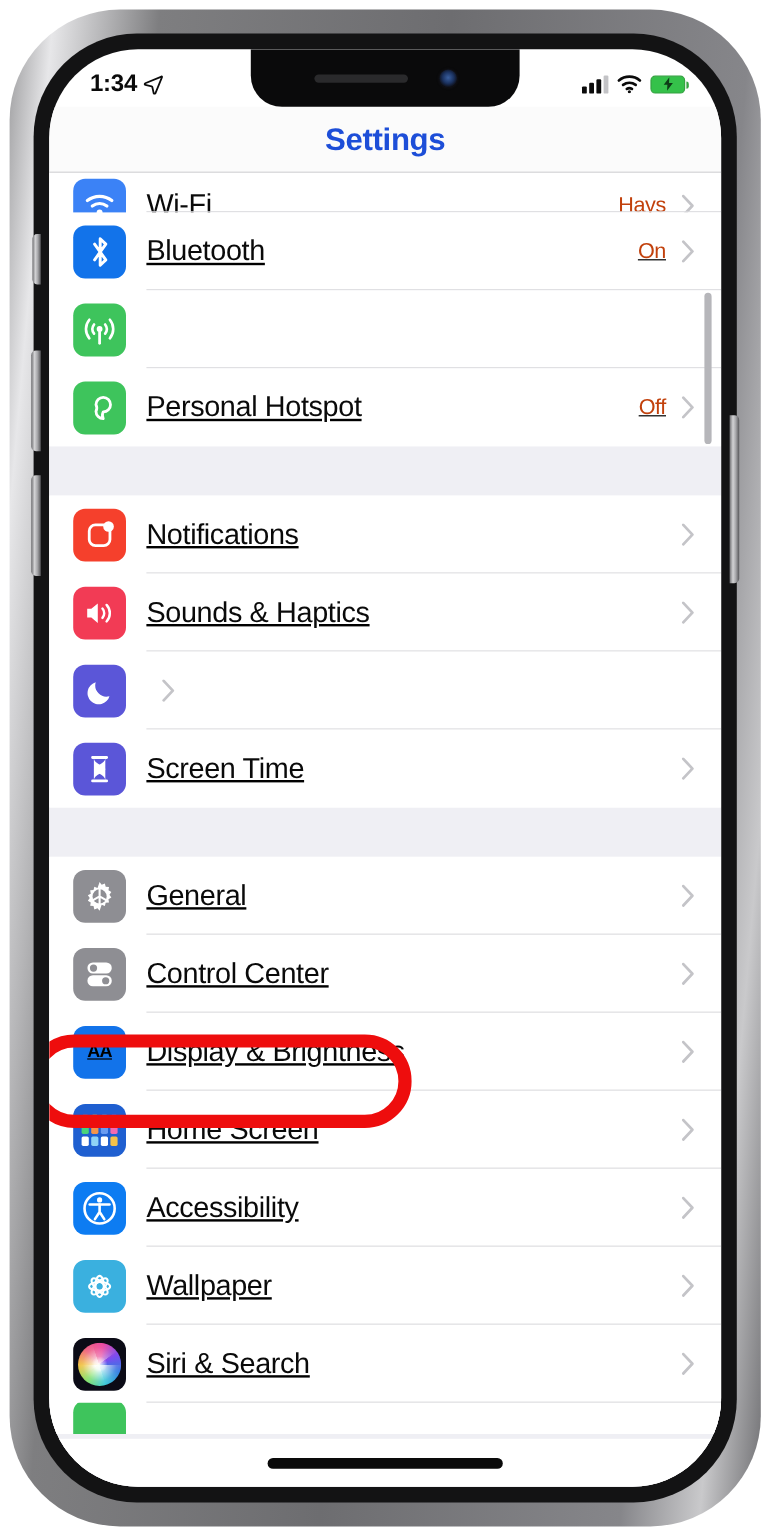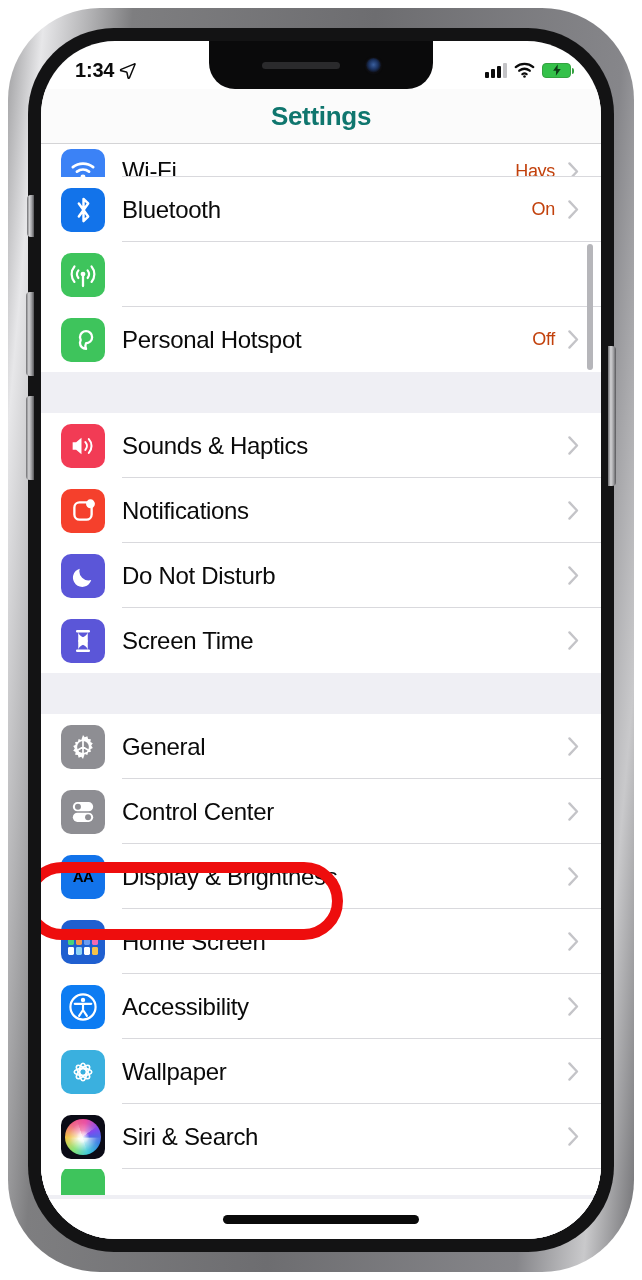--- a/index.html
+++ b/index.html
@@ -135,21 +135,21 @@
     height: 55px;
     background: #fbfbfb;
     display: flex;
     align-items: center;
     justify-content: center;
     z-index: 20;
   }
   #page-title {
     font-size: 26px;
     font-weight: bold;
-    color: #0f766e;
+    color: #1d4ed8;
     letter-spacing: -0.3px;
   }
   #nav-hairline {
     position: absolute;
     top: 102px; left: 0; right: 0;
     height: 1px;
     background: #d4d4d6;
     z-index: 20;
   }
 
@@ -164,20 +164,21 @@
   .group { background: #ffffff; }
   .group-gap { height: 41px; background: #efeff4; }
 
   .row {
     position: relative;
     display: flex;
     align-items: center;
     height: 65px;
     padding-left: 20px;
     background: #ffffff;
+    text-decoration: underline;
   }
   .row.clipped-top { height: 33px; align-items: flex-end; }
   .row.clipped-top .row-inner-shift { transform: translateY(16px); }
 
   .row-icon {
     width: 44px; height: 44px;
     border-radius: 10px;
     flex: none;
     display: flex;
     align-items: center;
@@ -441,66 +442,65 @@
               </span>
             </div>
           </div>
         </div>
 
         <div class="group-gap"></div>
 
         <div class="group">
 
           <div class="row">
+            <div class="row-icon ic-notif">
+              <svg width="28" height="28" viewBox="0 0 24 24">
+                <rect x="4.6" y="4.6" width="14.8" height="14.8" rx="4.4" fill="none" stroke="#fff" stroke-width="2"></rect>
+                <circle cx="18.4" cy="5.8" r="3.8" fill="#fff"></circle>
+              </svg>
+            </div>
+            <div class="row-body">
+              <span class="row-label">Notifications</span>
+              <span class="row-right">
+                <span class="row-value"></span>
+                <svg class="chevron" viewBox="0 0 11 19">
+                  <path d="M1.4 1.4 9 9.5l-7.6 8.1" fill="none" stroke="#c4c4c8" stroke-width="2.3" stroke-linecap="round" stroke-linejoin="round"></path>
+                </svg>
+              </span>
+            </div>
+            <span class="separator"></span>
+          </div>
+
+          <div class="row">
             <div class="row-icon ic-sounds">
               <svg width="28" height="26" viewBox="0 0 26 24">
                 <path d="M11.6 4.4 6.6 8.6H3.4v6.8h3.2l5 4.2z" fill="#fff"></path>
                 <path d="M15.2 8.4a5.4 5.4 0 0 1 0 7.2" fill="none" stroke="#fff" stroke-width="1.9" stroke-linecap="round"></path>
                 <path d="M18.4 5.6a9.4 9.4 0 0 1 0 12.8" fill="none" stroke="#fff" stroke-width="1.9" stroke-linecap="round"></path>
               </svg>
             </div>
             <div class="row-body">
               <span class="row-label">Sounds &amp; Haptics</span>
               <span class="row-right">
                 <span class="row-value"></span>
                 <svg class="chevron" viewBox="0 0 11 19">
                   <path d="M1.4 1.4 9 9.5l-7.6 8.1" fill="none" stroke="#c4c4c8" stroke-width="2.3" stroke-linecap="round" stroke-linejoin="round"></path>
                 </svg>
               </span>
             </div>
             <span class="separator"></span>
           </div>
 
           <div class="row">
-            <div class="row-icon ic-notif">
-              <svg width="28" height="28" viewBox="0 0 24 24">
-                <rect x="4.6" y="4.6" width="14.8" height="14.8" rx="4.4" fill="none" stroke="#fff" stroke-width="2"></rect>
-                <circle cx="18.4" cy="5.8" r="3.8" fill="#fff"></circle>
-              </svg>
-            </div>
-            <div class="row-body">
-              <span class="row-label">Notifications</span>
-              <span class="row-right">
-                <span class="row-value"></span>
-                <svg class="chevron" viewBox="0 0 11 19">
-                  <path d="M1.4 1.4 9 9.5l-7.6 8.1" fill="none" stroke="#c4c4c8" stroke-width="2.3" stroke-linecap="round" stroke-linejoin="round"></path>
-                </svg>
-              </span>
-            </div>
-            <span class="separator"></span>
-          </div>
-
-          <div class="row">
             <div class="row-icon ic-dnd">
               <svg width="26" height="26" viewBox="0 0 24 24">
                 <path d="M19.6 15.8A8.6 8.6 0 0 1 9 5.2a8.6 8.6 0 1 0 10.6 10.6z" fill="#fff"></path>
               </svg>
             </div>
             <div class="row-body">
-              <span class="row-label">Do Not Disturb</span>
               <span class="row-right">
                 <span class="row-value"></span>
                 <svg class="chevron" viewBox="0 0 11 19">
                   <path d="M1.4 1.4 9 9.5l-7.6 8.1" fill="none" stroke="#c4c4c8" stroke-width="2.3" stroke-linecap="round" stroke-linejoin="round"></path>
                 </svg>
               </span>
             </div>
             <span class="separator"></span>
           </div>
 

